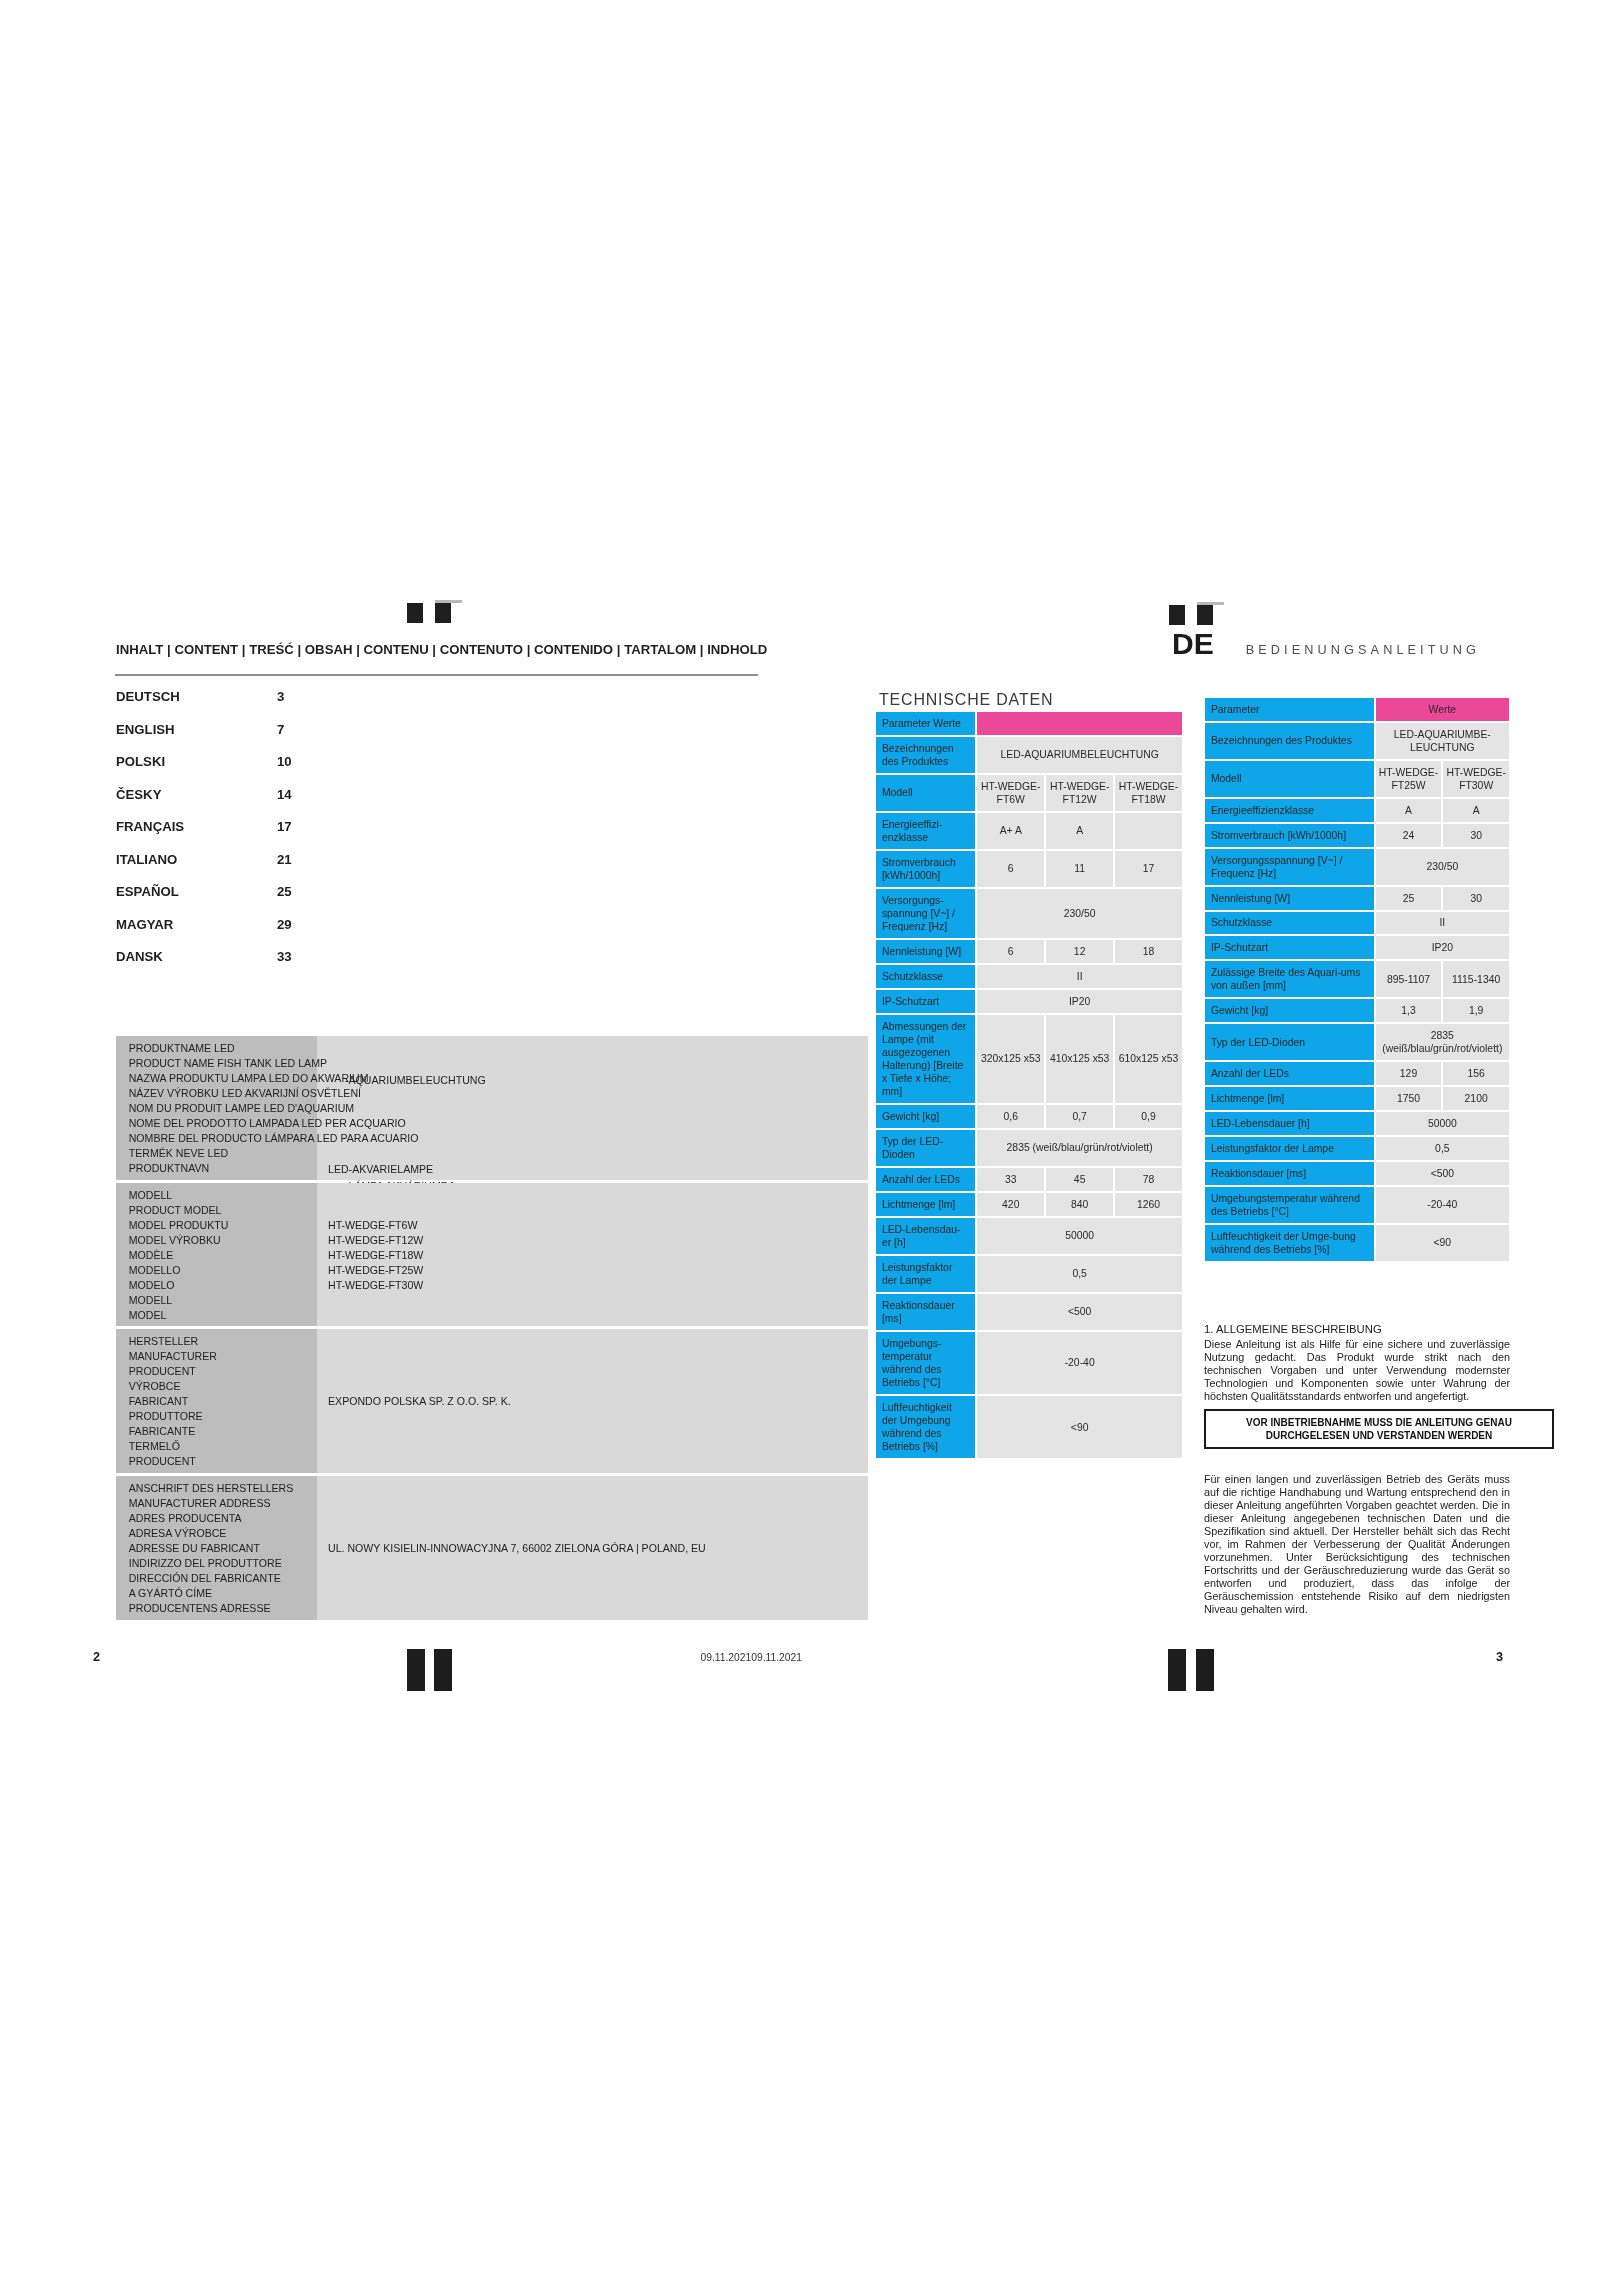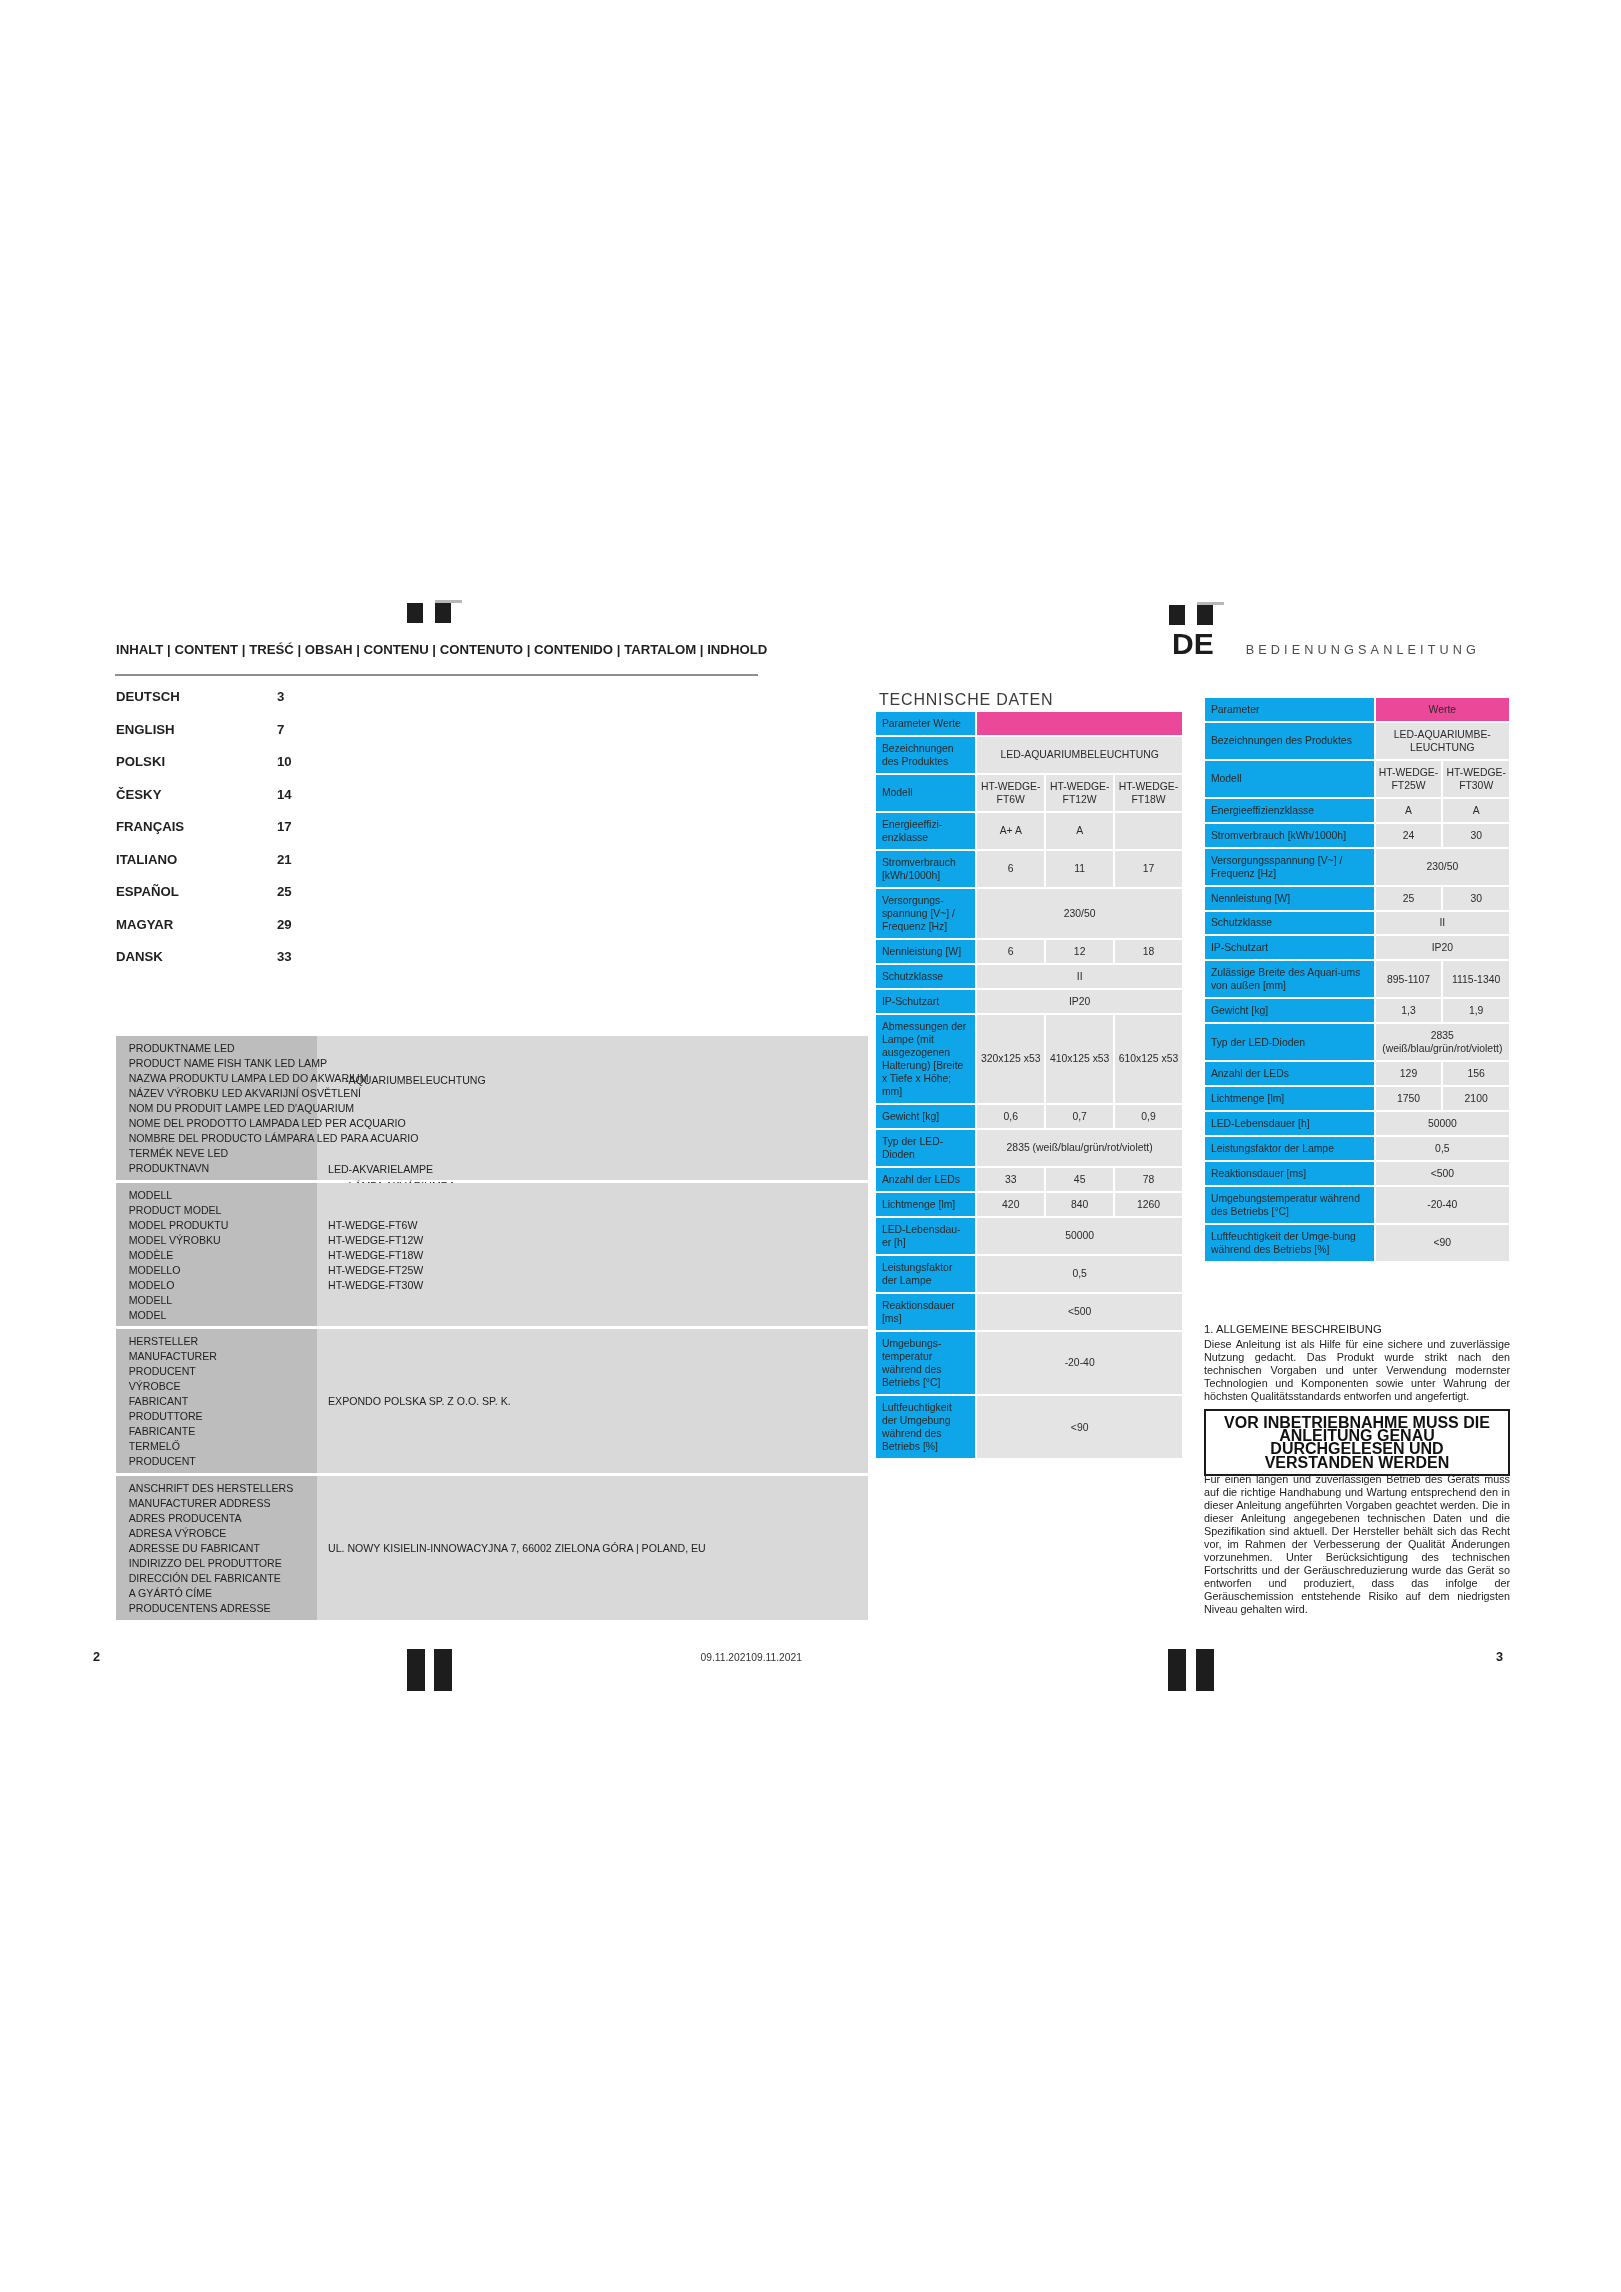--- a/index.html
+++ b/index.html
@@ -39,22 +39,22 @@
   .spec .lbl{background:#0ea5e9;padding:4.9px 5.9px;text-align:left;}
   .spec .val{background:#e4e4e4;padding:4.9px 2.9px;text-align:center;}
   .spec .hdr{background:#ec4899;padding:4.9px 2.9px;text-align:center;margin-top:35px;}
   #table-a{left:874px;top:710px;width:310px;}
   #table-b{left:1203px;top:696px;width:308px;}
 
   #general-heading{left:1204px;top:1323px;font-size:11.3px;color:#222;}
   .para{position:absolute;left:1204px;width:306px;font-size:10.8px;line-height:13px;
         text-align:justify;color:#222;}
   #para-1{top:1338px;}
-  #warning-box{position:absolute;left:1204px;top:1409px;width:306px;box-sizing:border-box;
-               border:2px solid #1a1a1a;padding:4.9px 13.7px;font-size:16px;font-weight:bold;
+  #warning-box{position:absolute;left:1204px;top:1409px;width:350px;box-sizing:border-box;
+               border:2px solid #1a1a1a;padding:4.9px 13.7px;font-size:10px;font-weight:bold;
                text-align:center;line-height:13.2px;color:#111;}
   #para-2{top:1473px;}
   #page-num-right{left:1496px;top:1650px;font-size:12.7px;font-weight:bold;color:#1c1c1c;}
 </style>
 </head>
 <body>
 
 <div>
 
   <div class="abs" style="left:407px;top:603px;width:59px;height:23.5px;">

